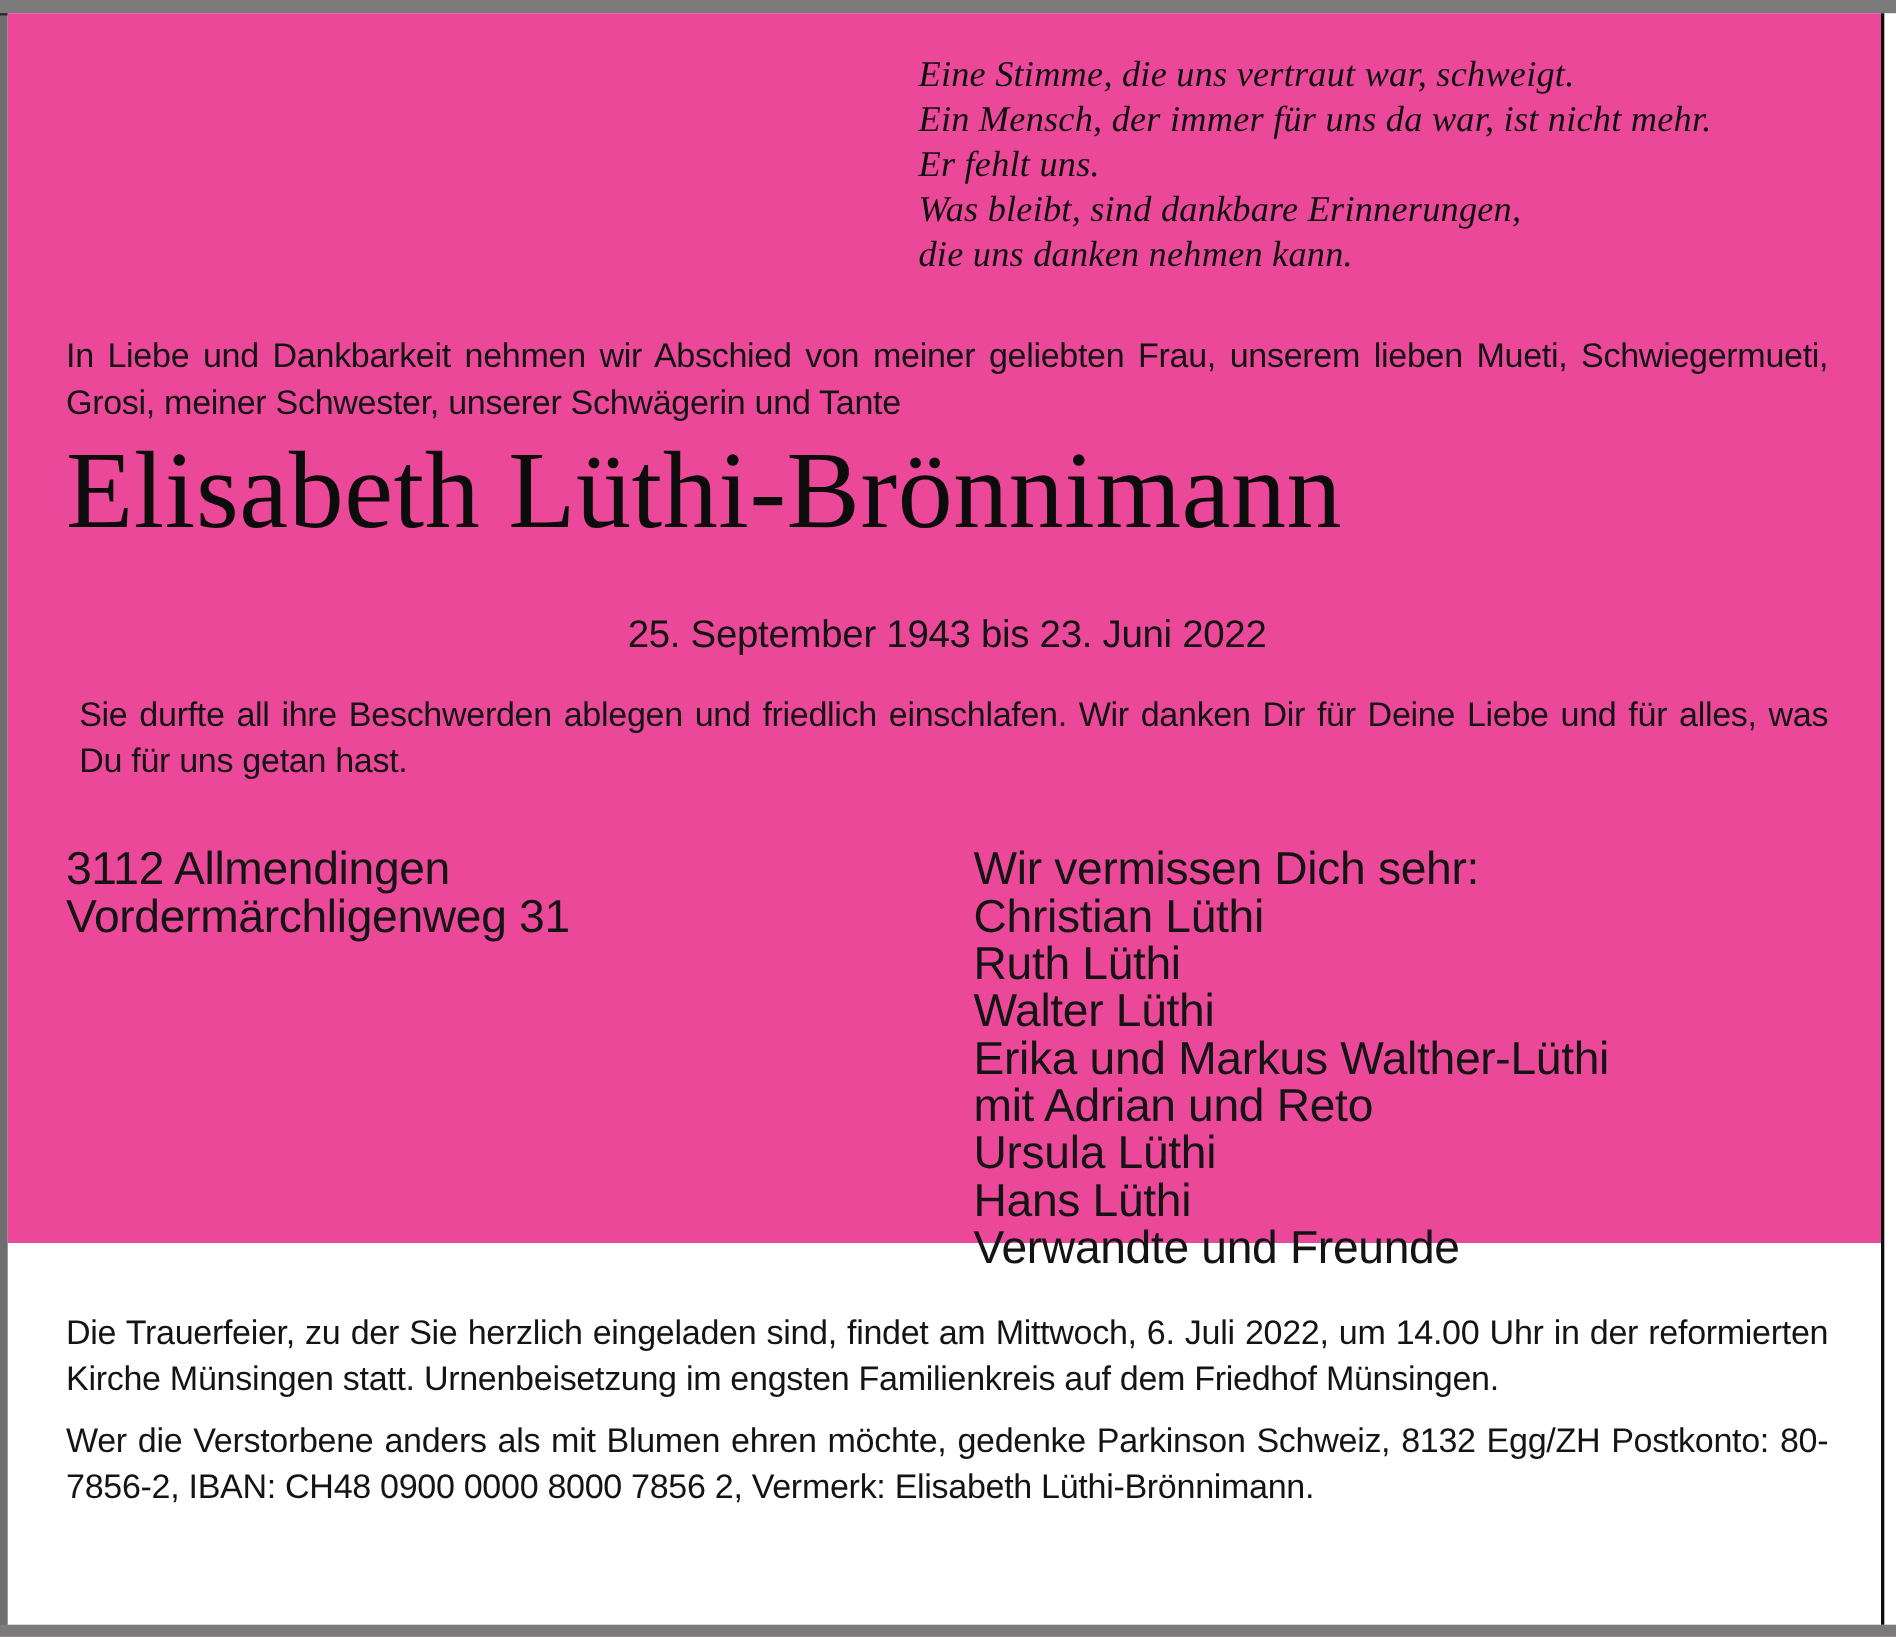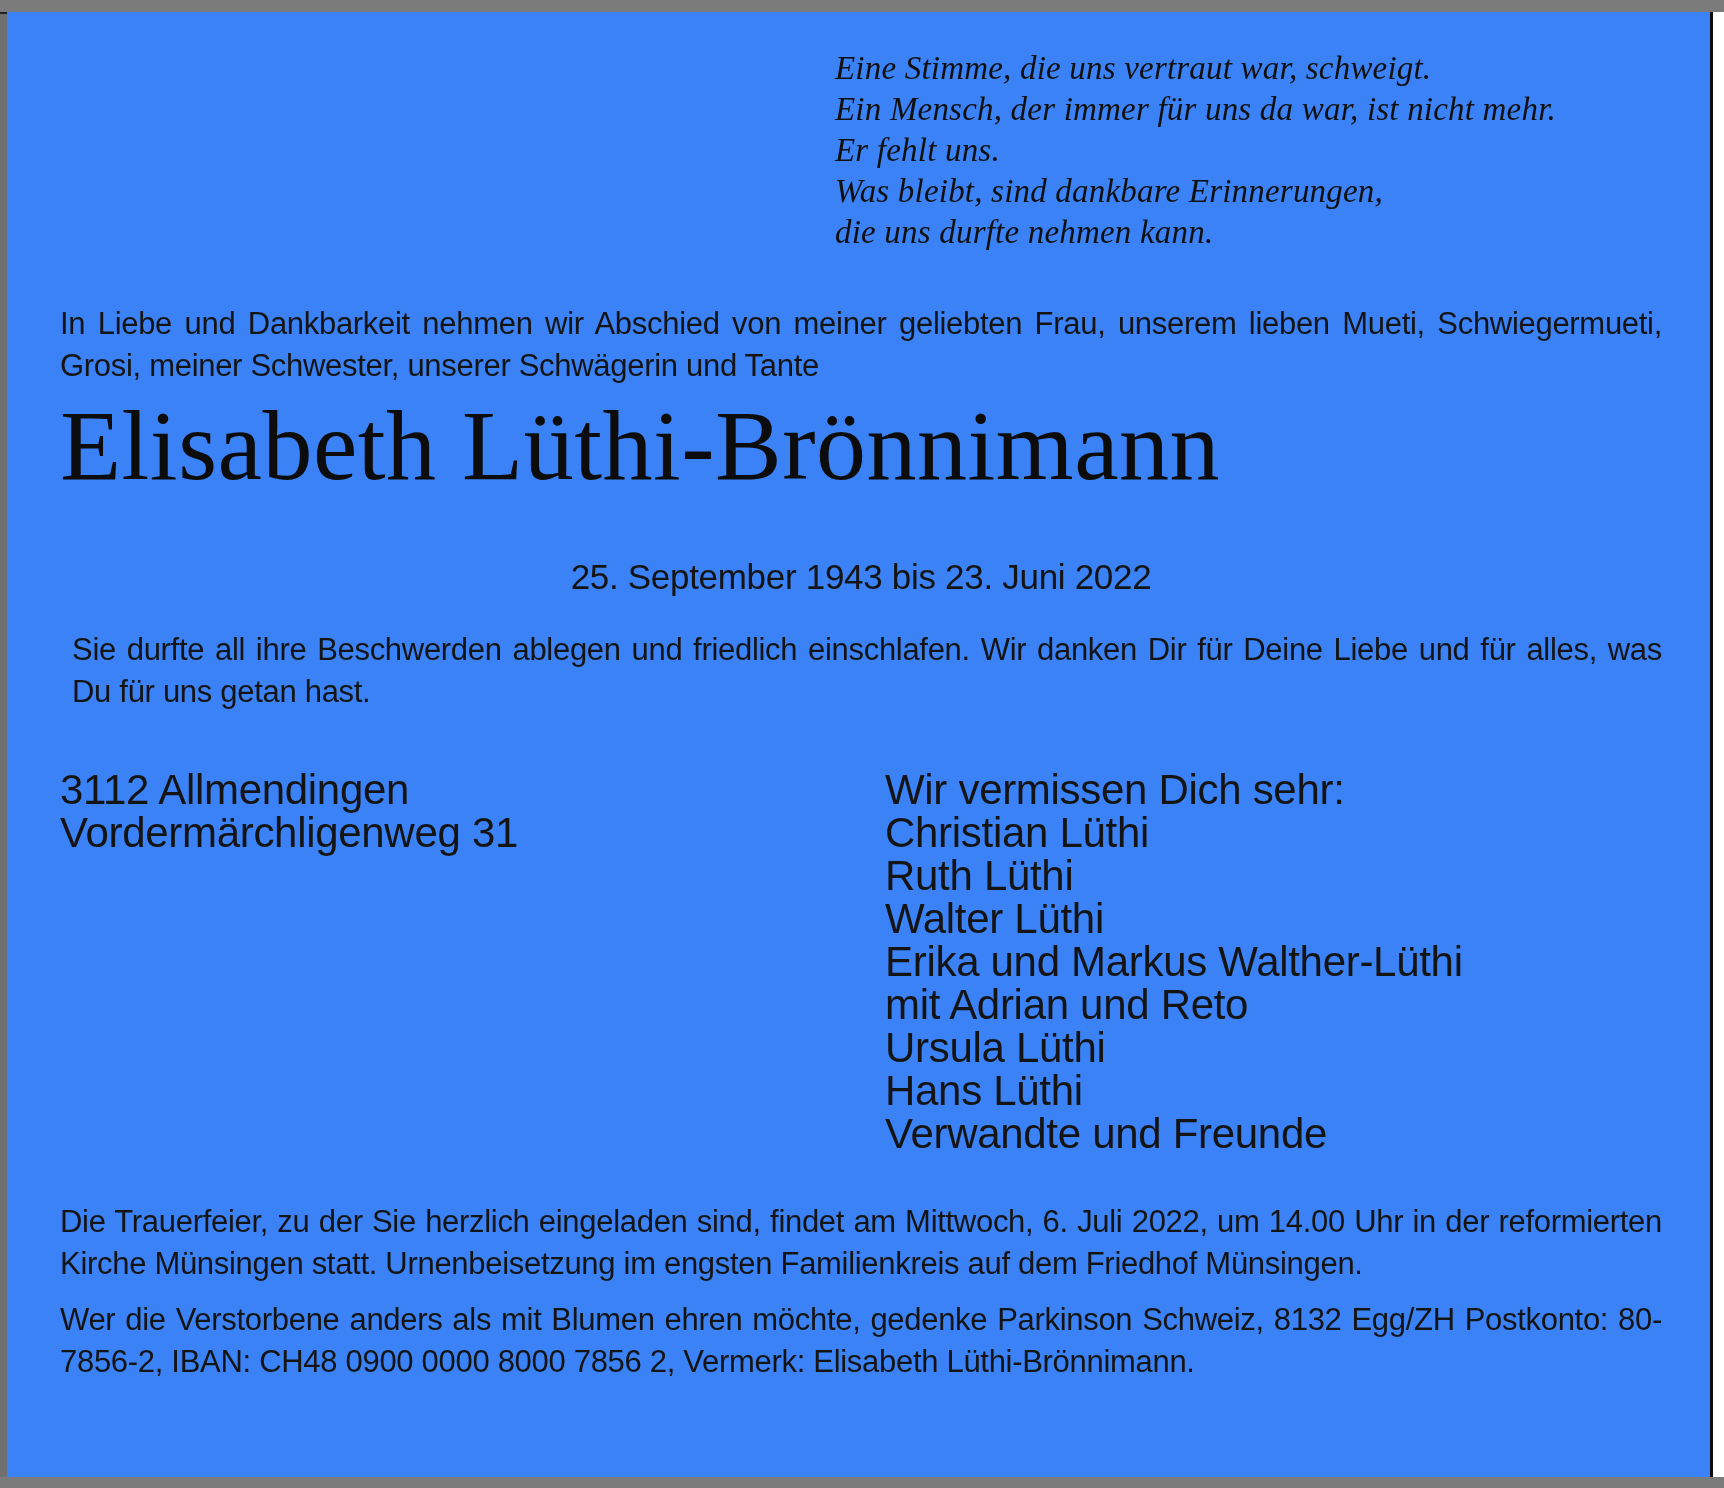--- a/index.html
+++ b/index.html
@@ -10,22 +10,22 @@
     color:#141414;
     -webkit-font-smoothing:antialiased;
   }
   
   .chrome-top{position:absolute;left:0;top:0;width:1724px;height:12px;background:#7b7b7b;}
   .chrome-bottom{position:absolute;left:0;top:1477px;width:1724px;height:11px;background:#7b7b7b;}
   .chrome-left{position:absolute;left:0;top:12px;width:7px;height:1465px;background:#6f6f6f;border-top:2px solid #222;}
   .frame-right{position:absolute;left:1710px;top:12px;width:3px;height:1465px;background:#0c0c0c;}
 
   .sheet{
-    position:absolute;left:7px;top:12px;width:1703px;height:1465px;
-    background:#3b82f6;
+    position:absolute;left:7px;top:12px;width:1703px;height:1118px;
+    background:#ec4899;
   }
   .content{
     position:relative;
     padding:0 48px 0 53px; 
   }
 
   
   .poem{
     margin:36px 0 0 775px;
     font-family:"Liberation Serif",serif;
@@ -63,40 +63,40 @@
 
   .columns{
     margin-top:55px;
     display:flex;
     font-size:42px;line-height:43px;
     letter-spacing:-0.3px;
   }
   .col-left{width:825px;flex:0 0 825px;}
   .col-right{flex:1;}
 
-  .service{margin-top:46px;}
+  .service{margin-top:36px;}
   .donation{margin-top:14px;}
 </style>
 </head>
 <body>
 
 <div class="chrome-top"></div>
 <div class="chrome-left"></div>
 <div class="chrome-bottom"></div>
 <div class="frame-right"></div>
 
 <div class="sheet">
   <div class="content">
 
     <div class="poem">
       <div>Eine Stimme, die uns vertraut war, schweigt.</div>
       <div>Ein Mensch, der immer für uns da war, ist nicht mehr.</div>
       <div>Er fehlt uns.</div>
       <div>Was bleibt, sind dankbare Erinnerungen,</div>
-      <div>die uns durfte nehmen kann.</div>
+      <div>die uns danken nehmen kann.</div>
     </div>
 
     <div class="para intro">In Liebe und Dankbarkeit nehmen wir Abschied von meiner geliebten Frau, unserem lieben Mueti, Schwiegermueti, Grosi, meiner Schwester, unserer Schwägerin und Tante</div>
 
     <div class="name-title">Elisabeth Lüthi-Brönnimann</div>
 
     <div class="dates">25. September 1943 bis 23. Juni 2022</div>
 
     <div class="para farewell">Sie durfte all ihre Beschwerden ablegen und friedlich einschlafen. Wir danken Dir für Deine Liebe und für alles, was Du für uns getan hast.</div>
 

